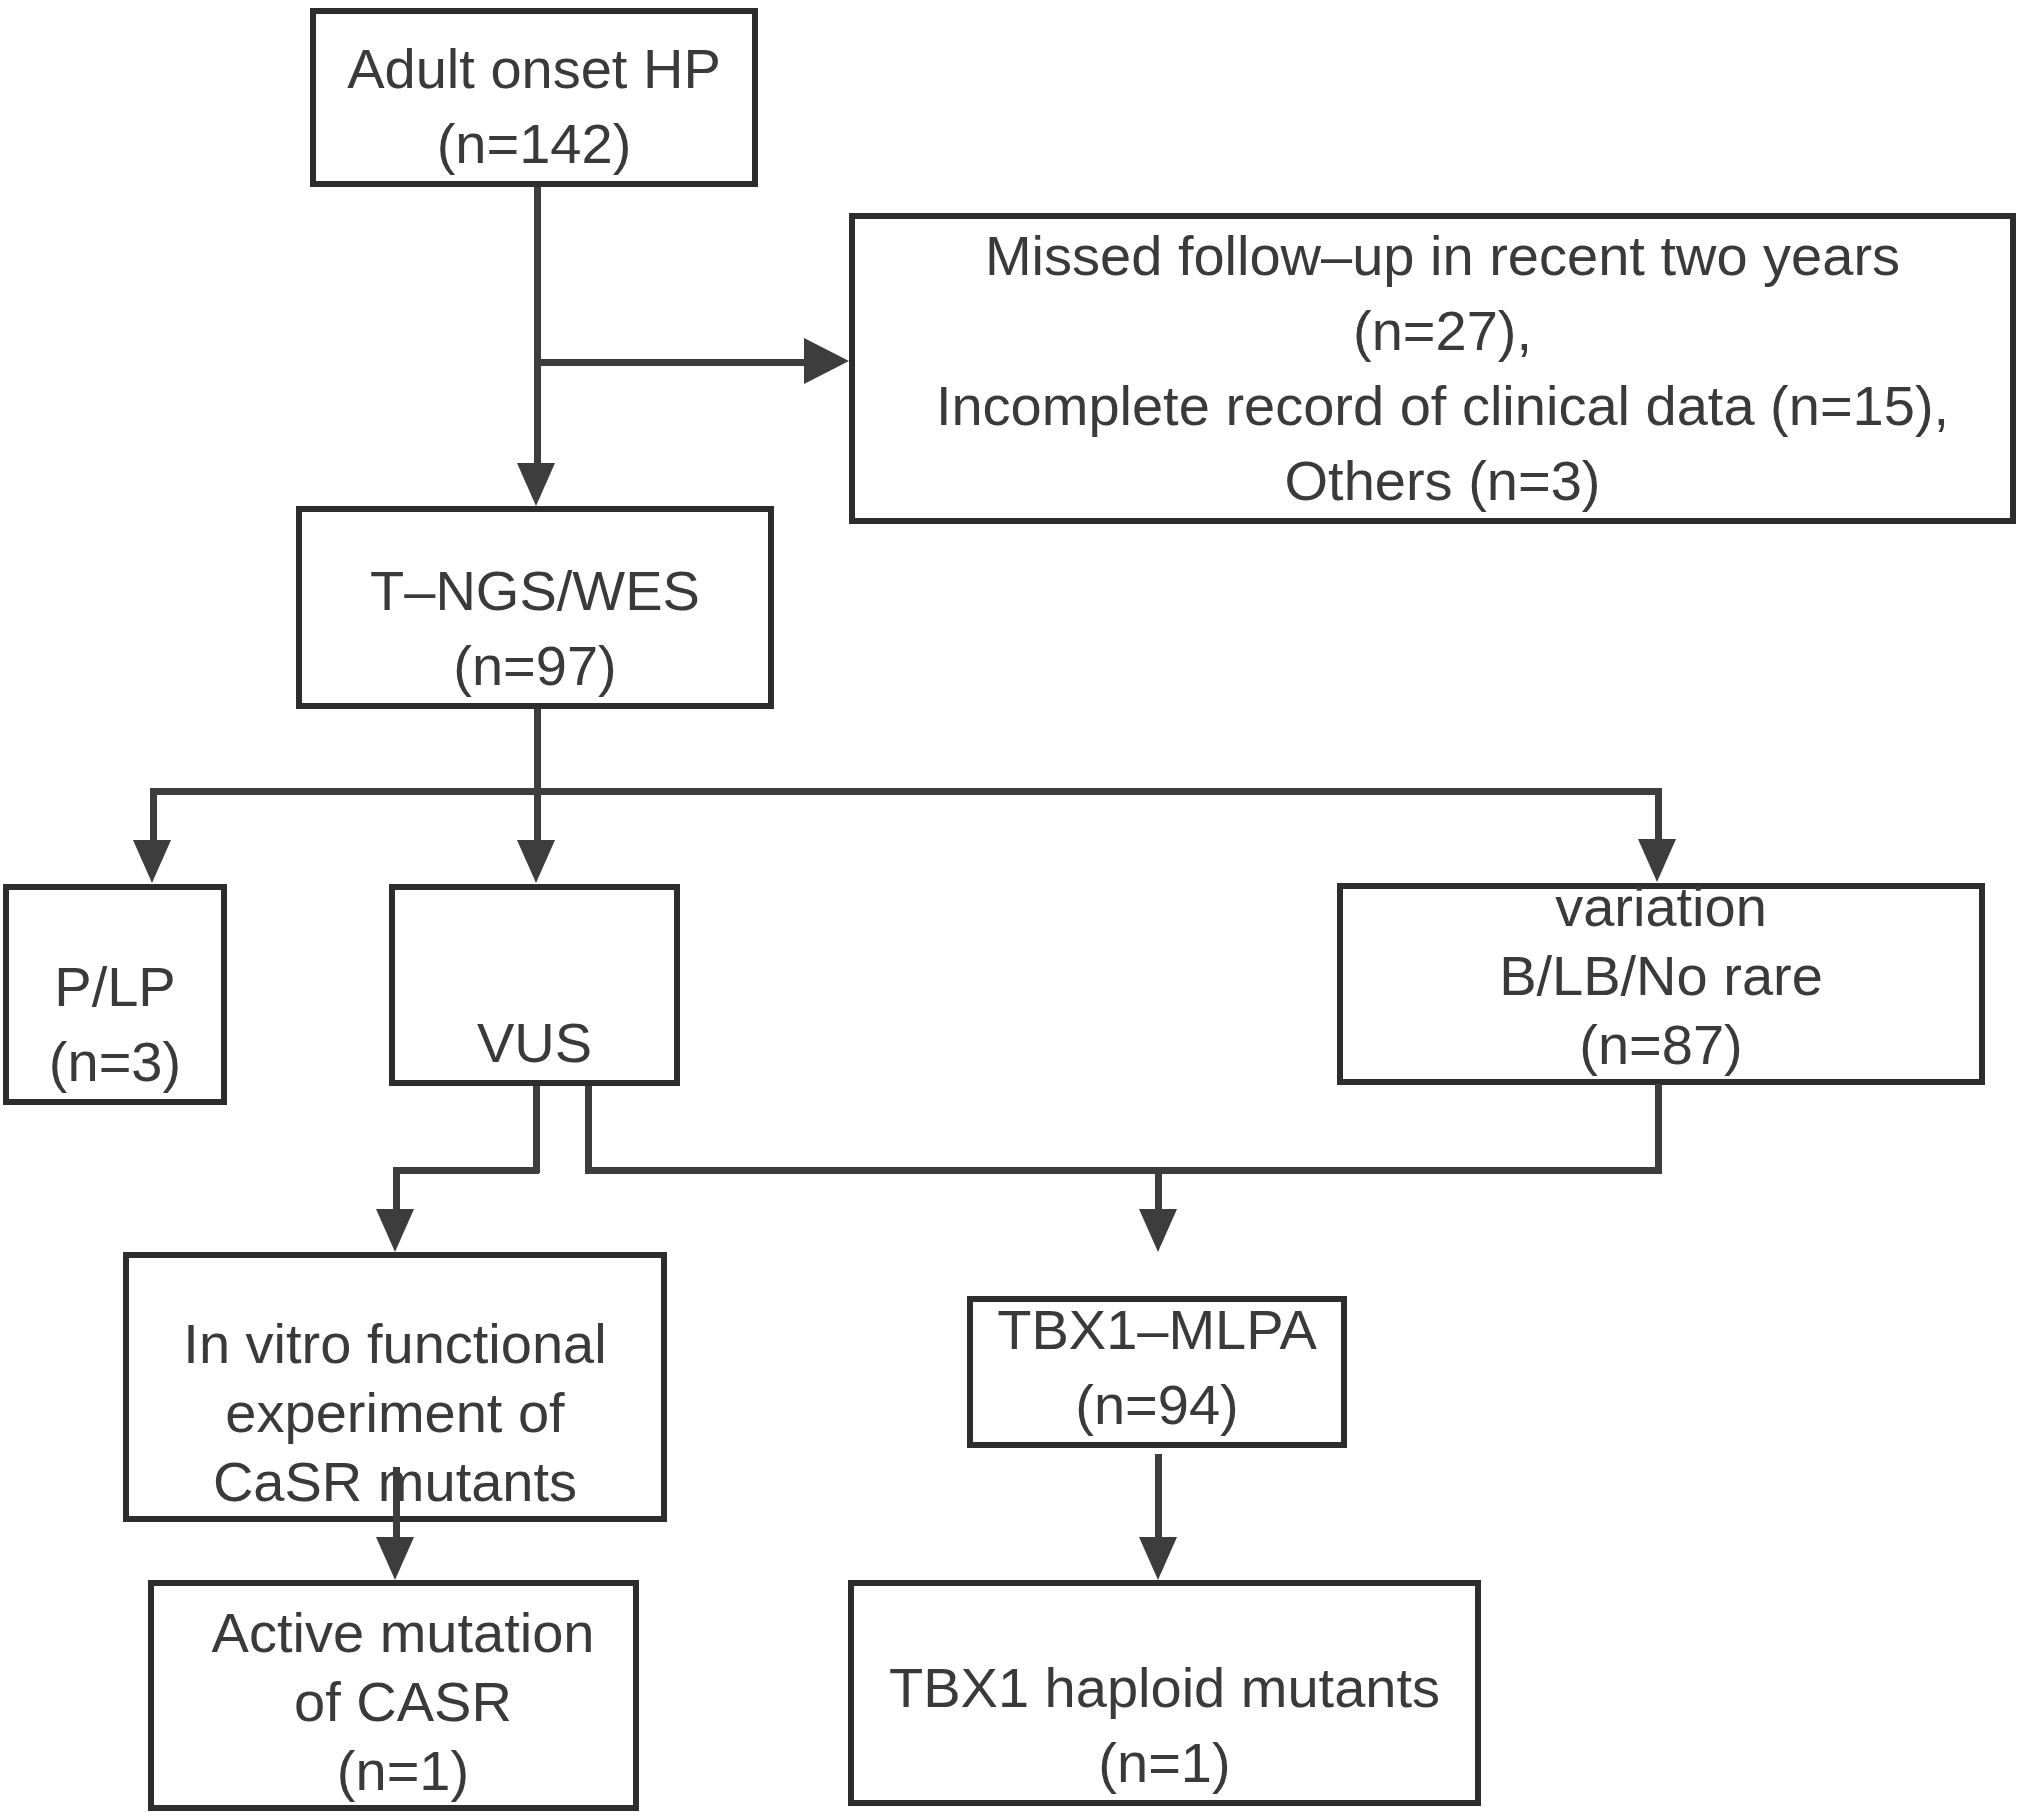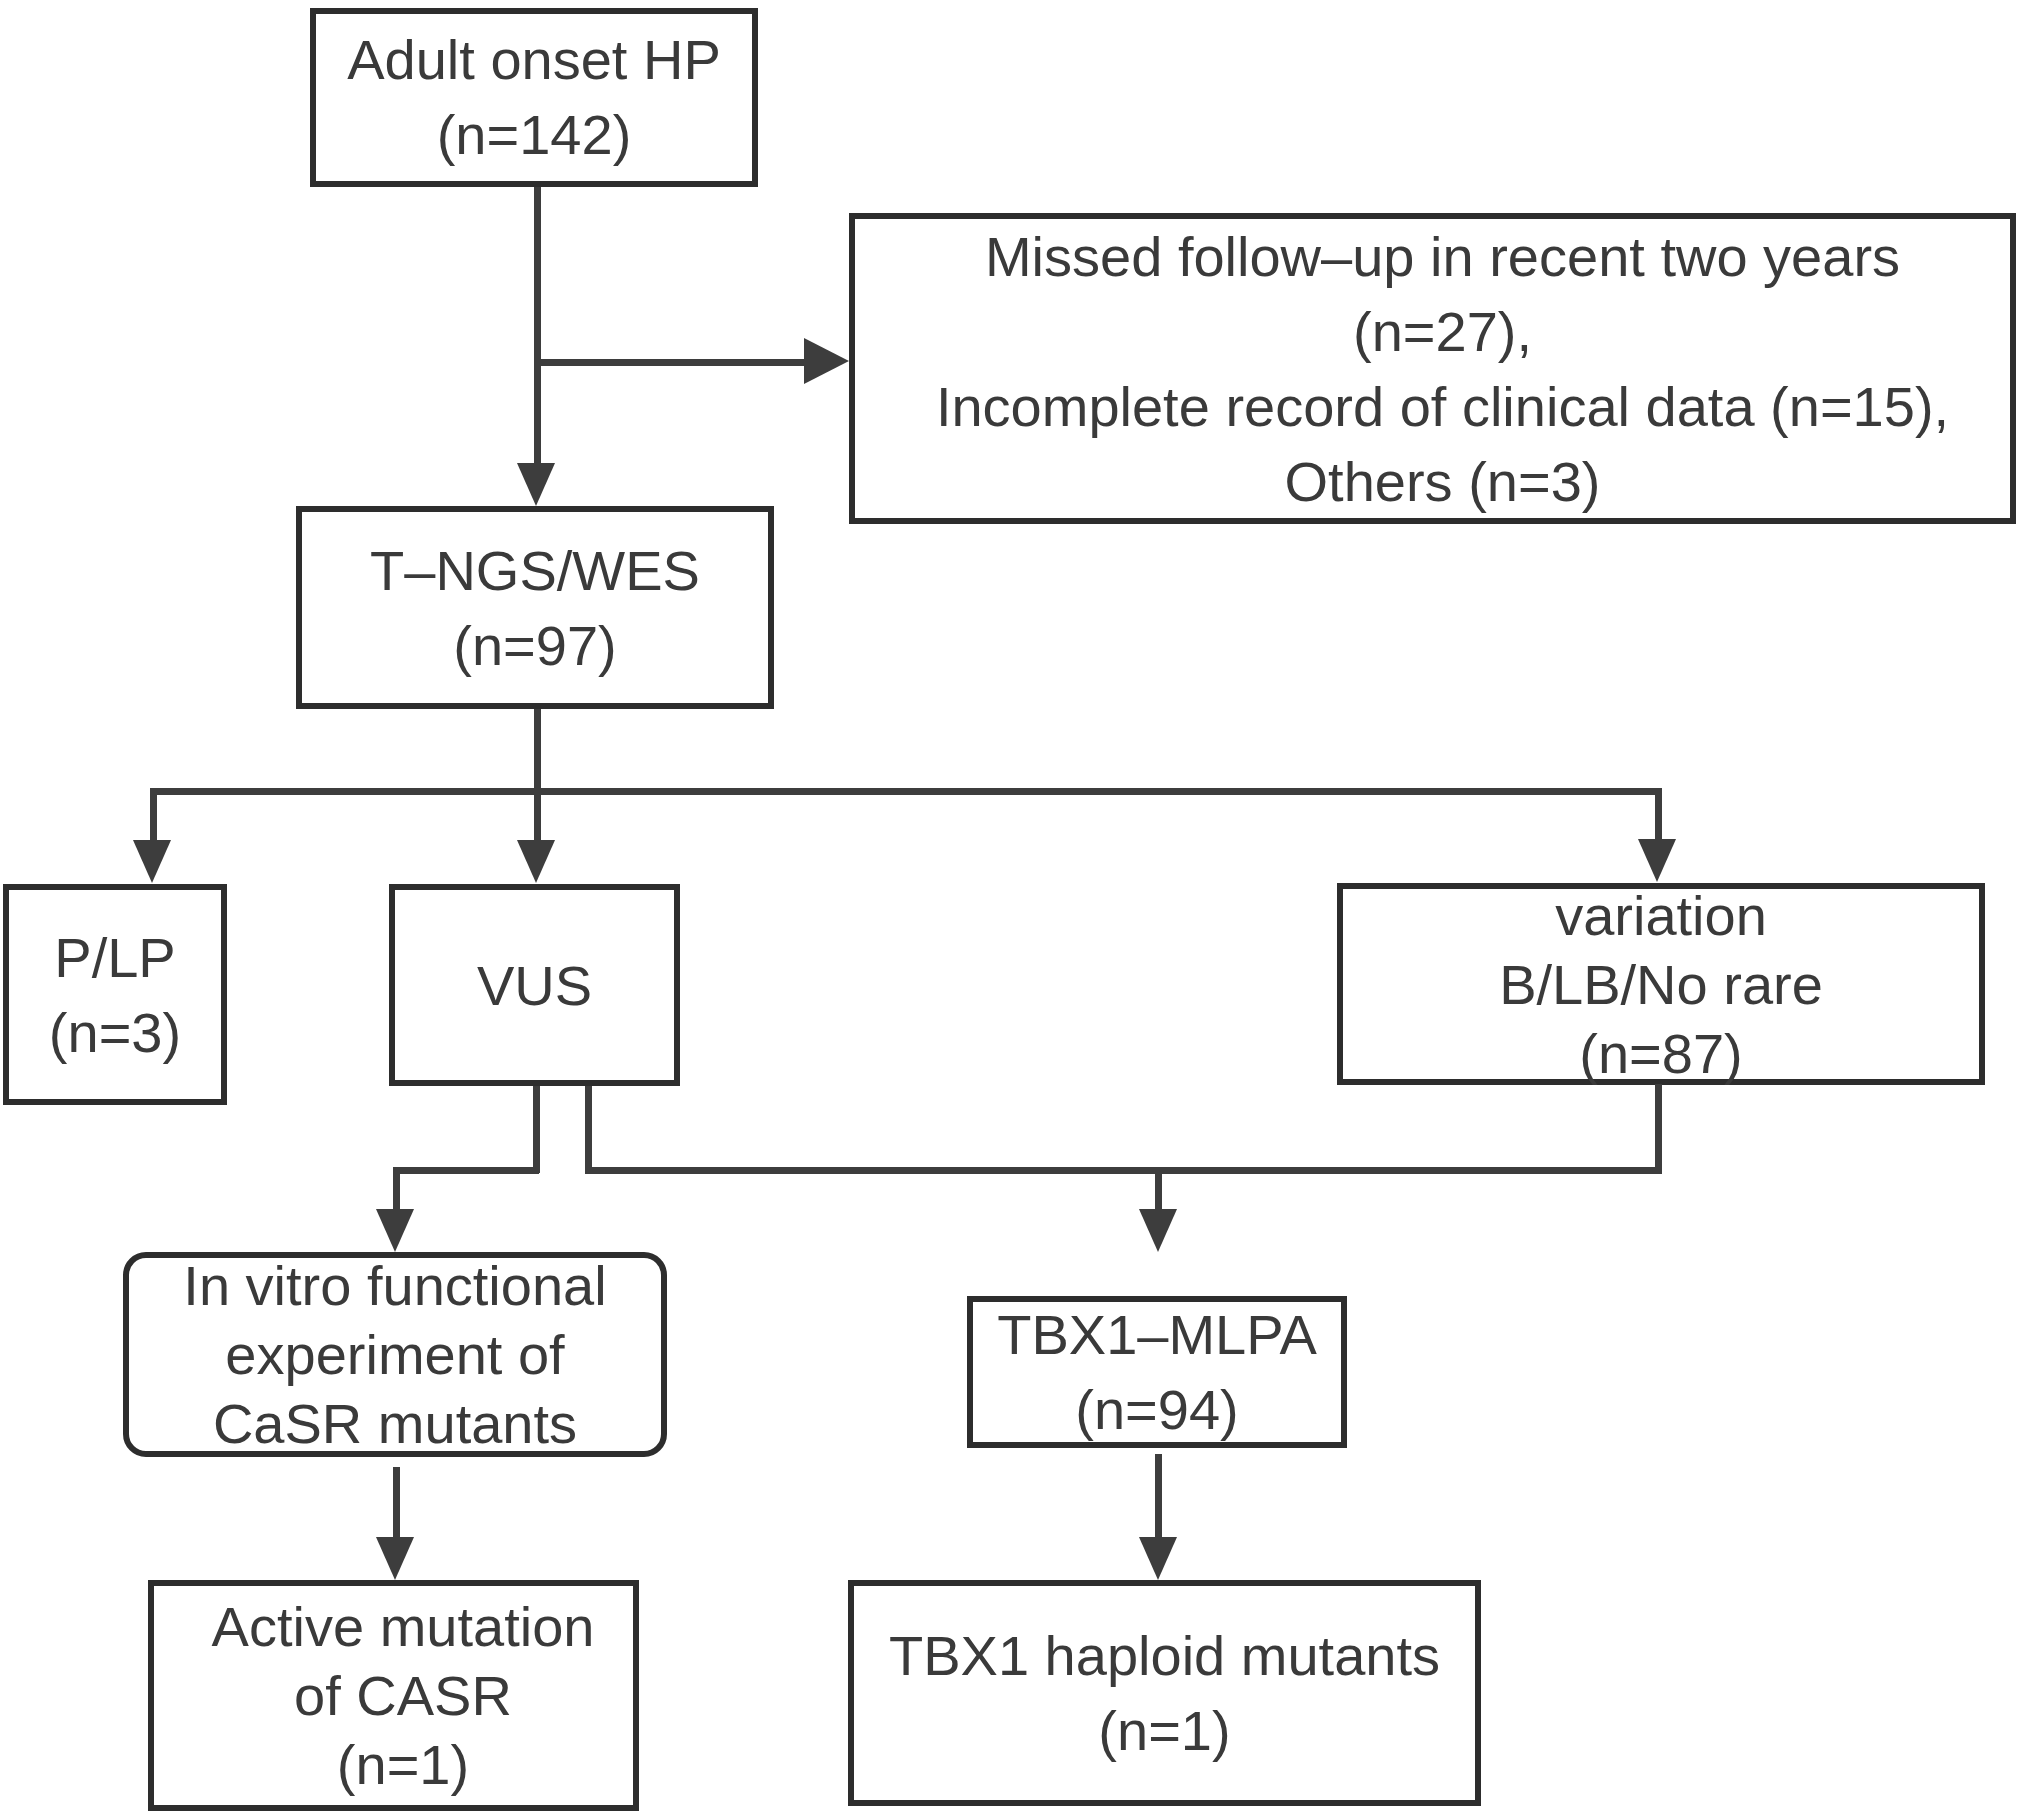--- a/index.html
+++ b/index.html
@@ -14,21 +14,21 @@
     background: #ffffff;
     font-family: "Liberation Sans", "DejaVu Sans", sans-serif;
     color: #3a3a3a;
   }
   .box {
     position: absolute;
     box-sizing: border-box;
     border: 6.9px solid #2d2d2d;
     background: #ffffff;
     display: flex;
-    align-items: center;
+    align-items: flex-end;
     justify-content: center;
     text-align: center;
   }
   .lines { width: 100%; }
   .line {
     font-size: 56px;
     line-height: 75px;
     white-space: nowrap;
   }
   .tight .line { line-height: 69px; }
@@ -95,21 +95,21 @@
   </div>
 
   <div class="box tight" style="left:1337px; top:883px; width:648px; height:202px;">
     <div class="lines">
       <div class="line">variation</div>
       <div class="line">B/LB/No rare</div>
       <div class="line">(n=87)</div>
     </div>
   </div>
 
-  <div class="box tight" style="left:123px; top:1252px; width:544px; height:205px;border-radius:23px;">
+  <div class="box tight" style="left:123px; top:1252px; width:544px; height:270px;">
     <div class="lines">
       <div class="line">In vitro functional</div>
       <div class="line">experiment of</div>
       <div class="line">CaSR mutants</div>
     </div>
   </div>
 
   <div class="box" style="left:967px; top:1296px; width:380px; height:152px;">
     <div class="lines">
       <div class="line">TBX1–MLPA</div>

